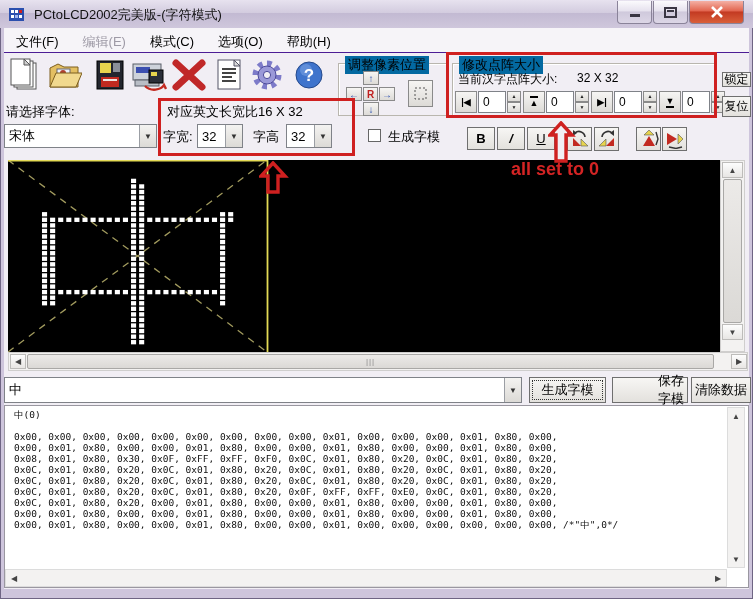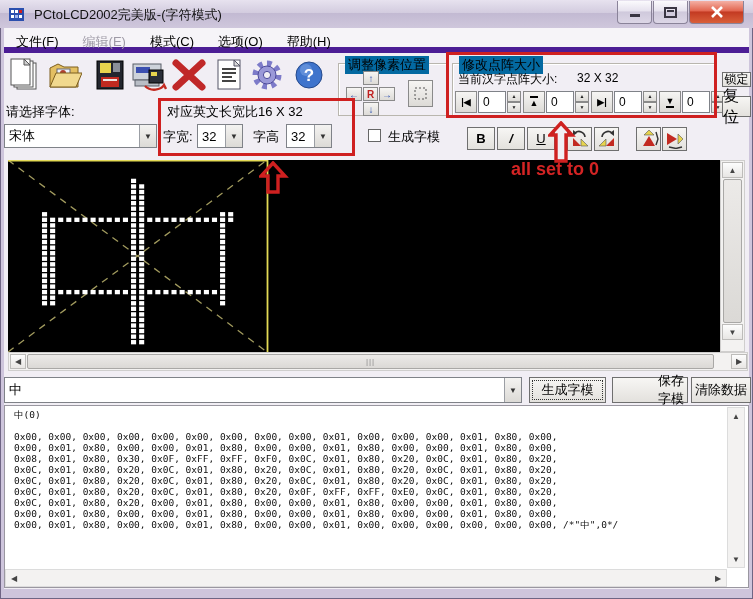--- a/index.html
+++ b/index.html
@@ -10,21 +10,21 @@
   
   #titlebar{left:0;top:0;width:753px;height:28px;
     background:linear-gradient(#e7e2ef 0%,#d3ccdf 45%,#c2b9d2 46%,#cfc7dc 100%);}
   #apptitle{left:34px;top:6px;font-size:13px;color:#111;white-space:nowrap;}
   .wbtn{top:1px;height:23px;border:1px solid #8a8399;border-top:none;border-radius:0 0 4px 4px;
     background:linear-gradient(#fbfafd 0%,#e6e2ee 45%,#cfc9dc 50%,#dcd6e6 100%);
     display:flex;align-items:center;justify-content:center;}
   #btn-close{left:689px;width:55px;background:linear-gradient(#f4b0a4 0%,#e2654f 45%,#c33a22 50%,#d95f3a 100%);}
   
   #client{left:4px;top:28px;width:745px;height:561px;background:#f1eef4;}
-  #menubar{left:4px;top:28px;width:745px;height:25px;background:#f6f4f8;border-bottom:6px solid #4c1d95;}
+  #menubar{left:4px;top:28px;width:745px;height:25px;background:#f6f4f8;border-bottom:1px solid #4c1d95;}
   .mitem{display:inline-block;padding:5px 12px 0 12px;font-size:13px;color:#000;height:25px;}
   .mitem.disabled{color:#9e9aa6;}
   
   .tico{top:57px;width:36px;height:36px;display:flex;align-items:center;justify-content:center;}
   
   .lbl{font-size:13px;color:#000;white-space:nowrap;}
   .combo{background:#fff;border:1px solid #7f8288;display:flex;align-items:center;font-size:13px;}
   .combo .cval{flex:1;padding:2px 4px;overflow:hidden;white-space:nowrap;}
   .combo .carr{width:17px;align-self:stretch;border-left:1px solid #9b9ea4;
      background:linear-gradient(#f4f3f1,#dcdad6);display:flex;align-items:center;justify-content:center;
@@ -215,21 +215,21 @@
     </div>
     <div class="abs spinfield" style="left:682px;top:91px;width:28px;height:22px;">0</div>
     <div class="abs spin" style="left:711px;top:91px;width:14px;height:22px;">
       <div class="sbtn">▲</div>
       <div class="sbtn">▼</div>
     </div>
     </div>
   <div class="abs btn" style="left:722px;top:72px;width:29px;height:15px;font-size:12px;">
       <span>锁定</span>
     </div>
-  <div class="abs btn" style="left:722px;top:96px;width:29px;height:21px;font-size:16px;">
+  <div class="abs btn" style="left:722px;top:96px;width:29px;height:21px;font-size:12px;">
       <span>复位</span>
     </div>
 
   <span class="abs lbl" style="left:6px;top:103px;">请选择字体:</span>
   <span class="abs lbl" style="left:167px;top:103px;">对应英文长宽比16 X 32</span>
 
   <div class="abs combo" style="left:4px;top:124px;width:153px;height:24px;">
     <span class="cval">宋体</span>
     <span class="carr">▼</span>
   </div>

